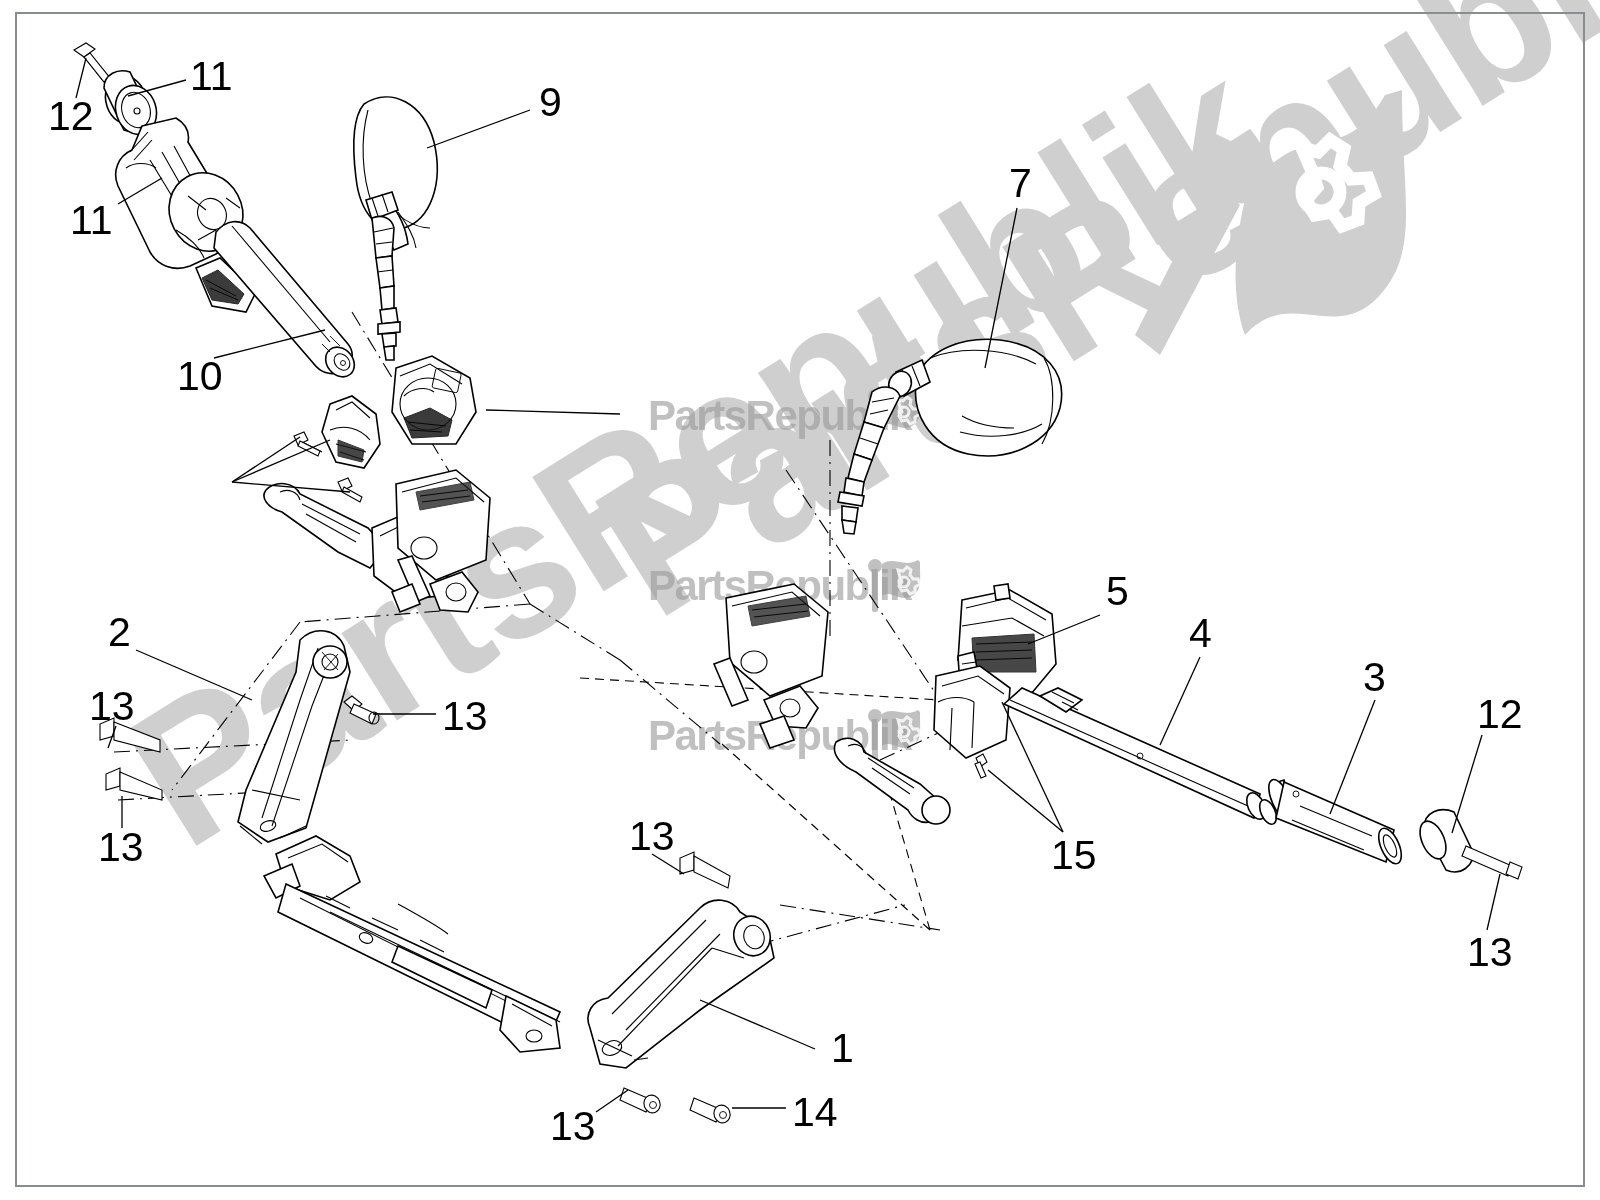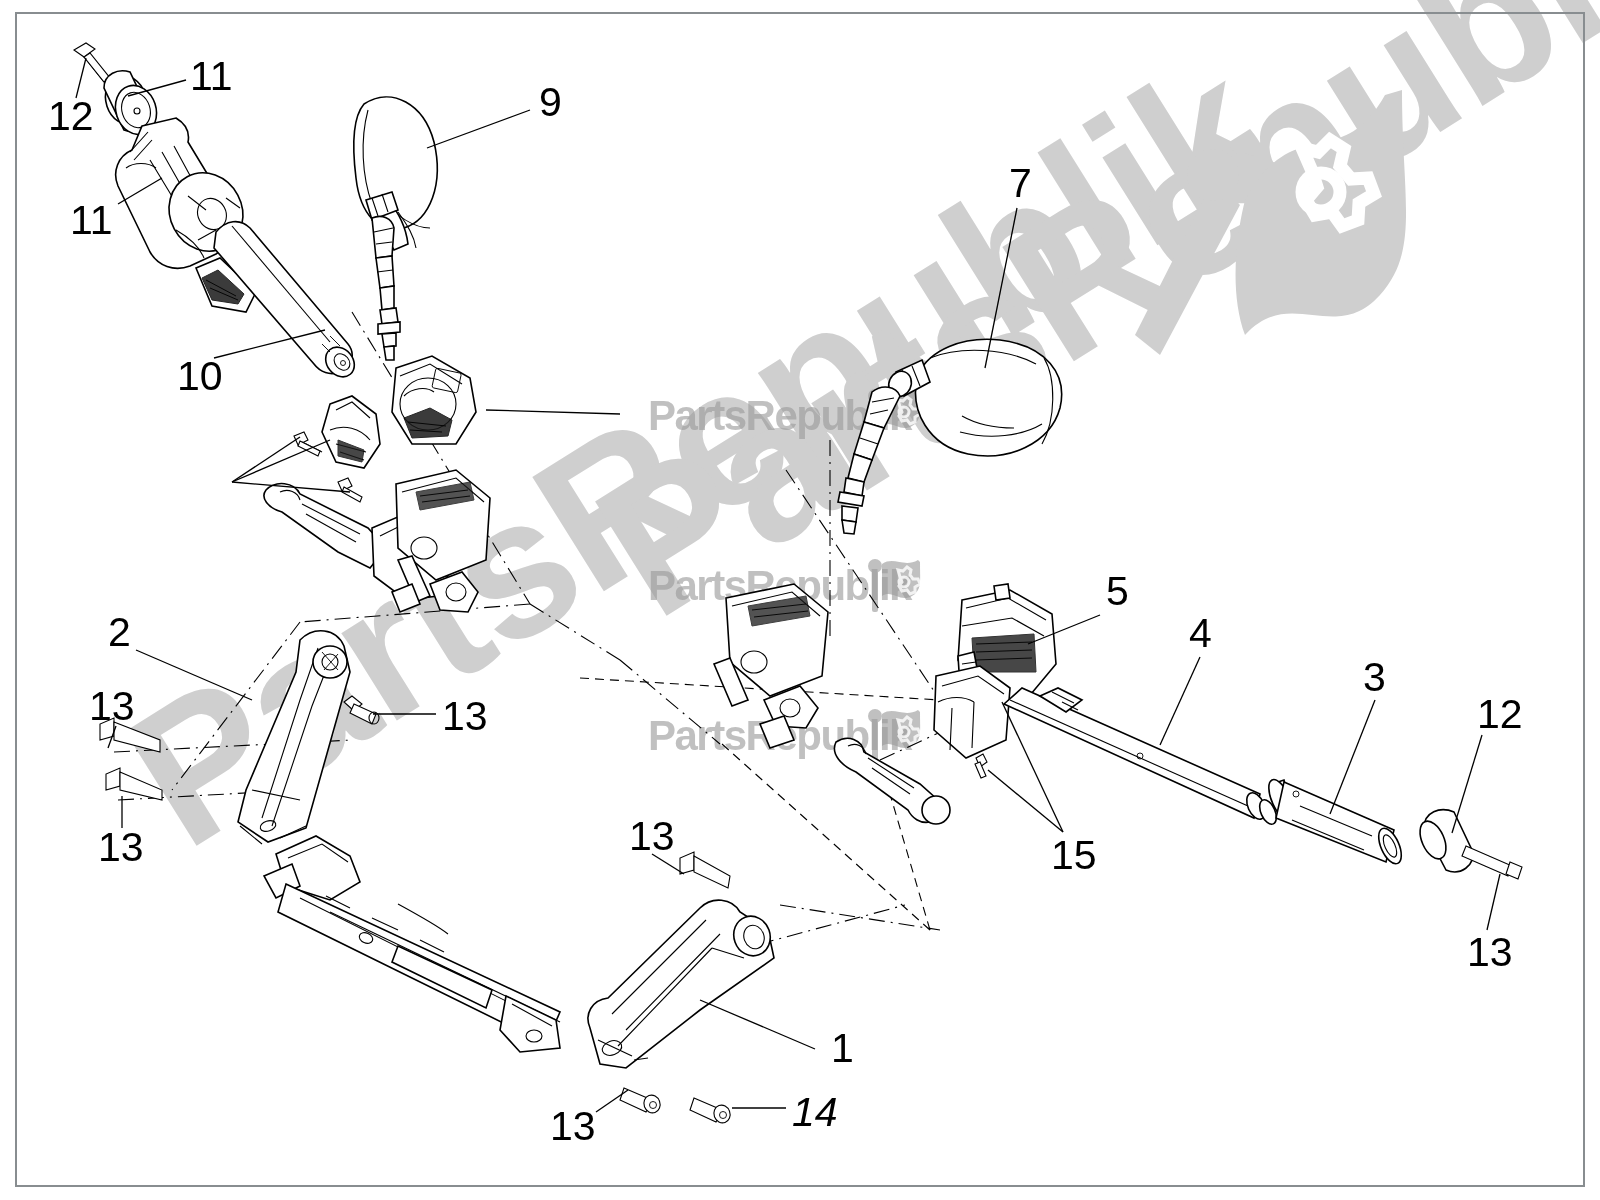--- a/index.html
+++ b/index.html
@@ -454,21 +454,21 @@
   <div class="callout" style="left:177px;top:356px;">10</div>
   <div class="callout" style="left:539px;top:82px;">9</div>
   <div class="callout" style="left:1009px;top:163px;">7</div>
   <div class="callout" style="left:196px;top:462px;"></div>
   <div class="callout" style="left:108px;top:612px;">2</div>
   <div class="callout" style="left:89px;top:686px;">13</div>
   <div class="callout" style="left:442px;top:696px;">13</div>
   <div class="callout" style="left:98px;top:827px;">13</div>
   <div class="callout" style="left:629px;top:816px;">13</div>
   <div class="callout" style="left:550px;top:1106px;">13</div>
-  <div class="callout" style="left:792px;top:1092px;font-style:italic;">14</div>
+  <div class="callout" style="left:792px;top:1092px;">14</div>
   <div class="callout" style="left:831px;top:1028px;">1</div>
   <div class="callout" style="left:1106px;top:571px;">5</div>
   <div class="callout" style="left:1189px;top:613px;">4</div>
   <div class="callout" style="left:1363px;top:657px;">3</div>
   <div class="callout" style="left:1051px;top:835px;">15</div>
   <div class="callout" style="left:1477px;top:694px;">12</div>
   <div class="callout" style="left:1467px;top:932px;">13</div>
 
   <div id="frame"></div>
 </div>

